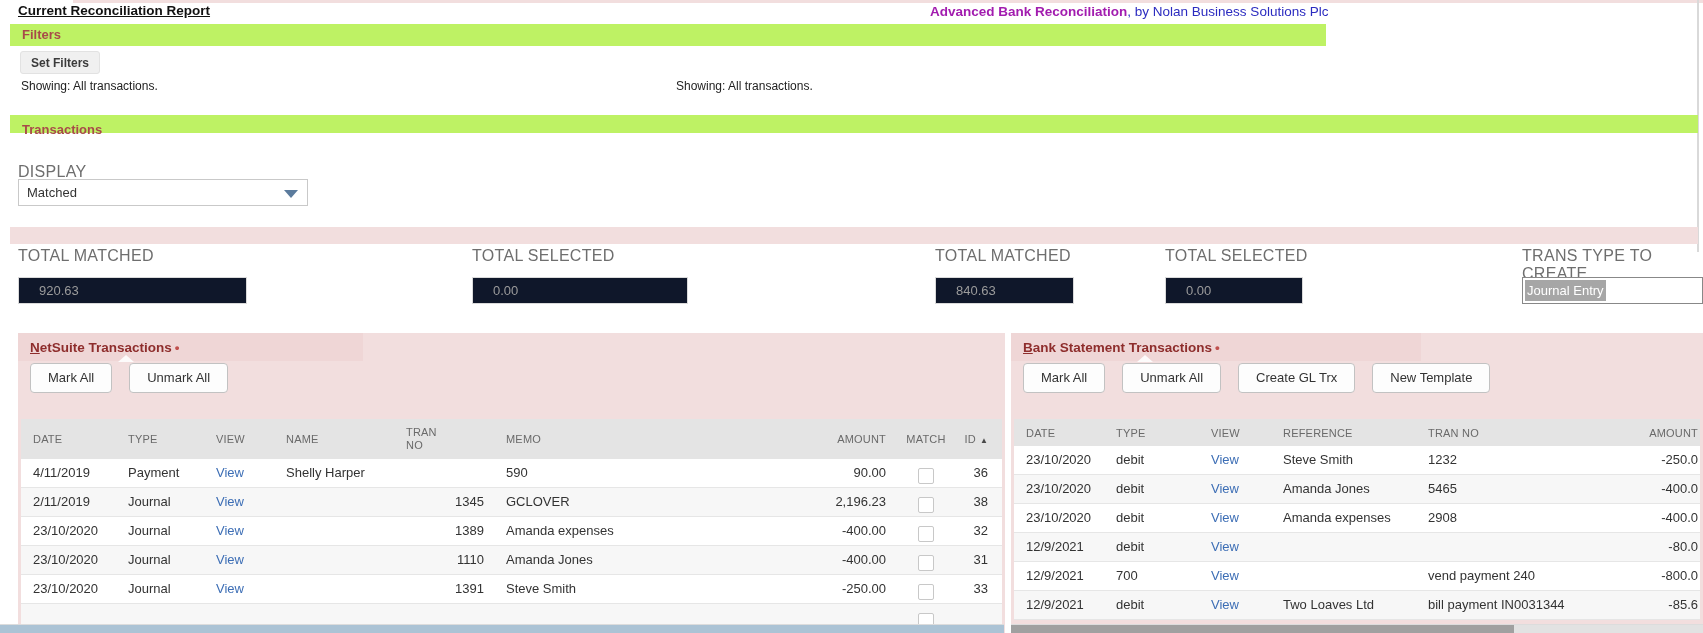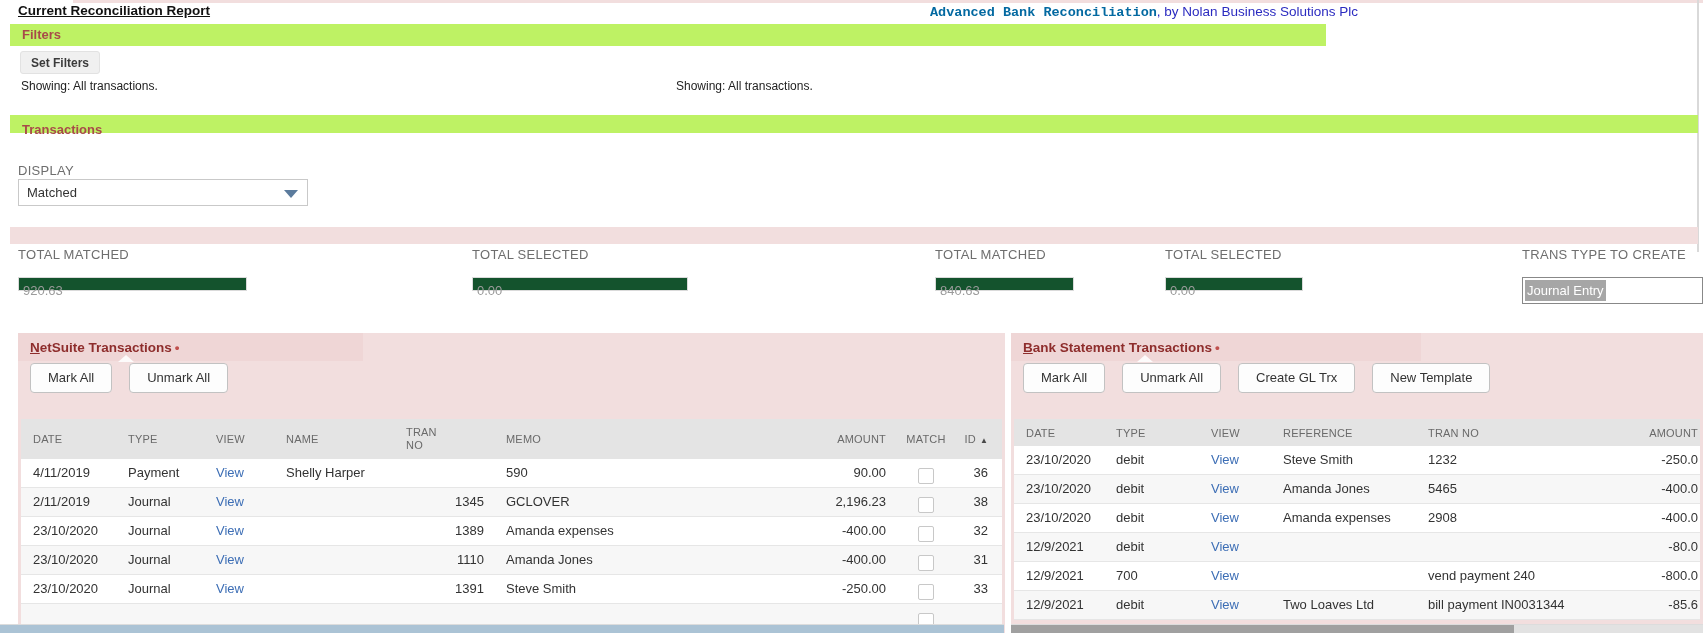--- a/index.html
+++ b/index.html
@@ -9,49 +9,49 @@
     background:#fff; color:#333;
     font-family:"Liberation Sans", sans-serif; font-size:13px;
   }
   .abs { position:absolute; }
 
   
   .top-strip { left:73px; top:0; width:1630px; height:3px; background:#f2dede; }
   .page-title { left:18px; top:3px; font-size:13.5px; font-weight:bold; color:#111;
     text-decoration:underline; }
   .app-title { left:930px; top:4px; font-size:13.5px; white-space:nowrap; }
-  .app-title .bold { color:#0369a1; font-weight:bold;font-family:Liberation Mono, monospace; }
+  .app-title .bold { color:#a21caf; font-weight:bold; }
   .app-title .rest { color:#2b2bc0; }
   .right-vline { left:1697px; top:0; width:2px; height:252px; background:#d9d9d9; }
 
   
   .section-bar { background:#bef264; color:#a84a49; font-weight:bold; font-size:13px; }
   .filters-bar { left:10px; top:24px; width:1316px; height:22px; line-height:22px; padding-left:12px; }
   .transactions-bar { left:10px; top:115px; width:1688px; height:18px; line-height:30px; padding-left:12px; }
   .divider-bar { left:10px; top:227px; width:1688px; height:17px; background:#f2dede; }
 
   .set-filters-btn { left:20px; top:51px; height:23px; padding:0 10px; line-height:22px;
     background:#f0f0f0; border:1px solid #e2e2e2; border-radius:3px;
     font-size:12px; font-weight:bold; color:#3b3b3b; cursor:pointer; }
   .showing { top:79px; font-size:12px; color:#222; }
   .showing.l { left:21px; } .showing.r { left:676px; }
 
   
-  .field-label { font-size:13px; color:#6e6e6e; letter-spacing:.3px; }
+  .field-label { font-size:16px; color:#6e6e6e; letter-spacing:.3px; }
   .display-label { left:18px; top:163px; }
   .display-select { left:18px; top:179px; width:290px; height:27px; background:#fff;
     border:1px solid #c9c9c9; line-height:25px; padding-left:8px; color:#333; cursor:pointer; }
   .caret-down { position:absolute; right:9px; top:10px; width:0; height:0;
     border-left:7px solid transparent; border-right:7px solid transparent;
     border-top:8px solid #5b7b9d; }
 
   
   .tot-label { top:247px; }
-  .tot-input { top:277px; height:14px; background:#14532d; border:1px solid #dadada;
-    color:#9b9b9b; line-height:25px; padding-left:4px; }
+  .tot-input { top:277px; height:27px; background:#0f172a; border:1px solid #dadada;
+    color:#9b9b9b; line-height:25px; padding-left:20px; }
   .g1l{left:18px;} .g1i{left:18px; width:229px;}
   .g2l{left:472px;} .g2i{left:472px; width:216px;}
   .g3l{left:935px;} .g3i{left:935px; width:139px;}
   .g4l{left:1165px;} .g4i{left:1165px; width:138px;}
   .g5l{left:1522px;}
   .trans-type-input { left:1522px; top:277px; width:181px; height:27px; background:#fff;
     border:1px solid #888; line-height:25px; padding-left:2px; overflow:hidden; }
   .trans-type-input .sel { background:#a6a6a6; color:#fff; padding:3px 2px; }
 
   

